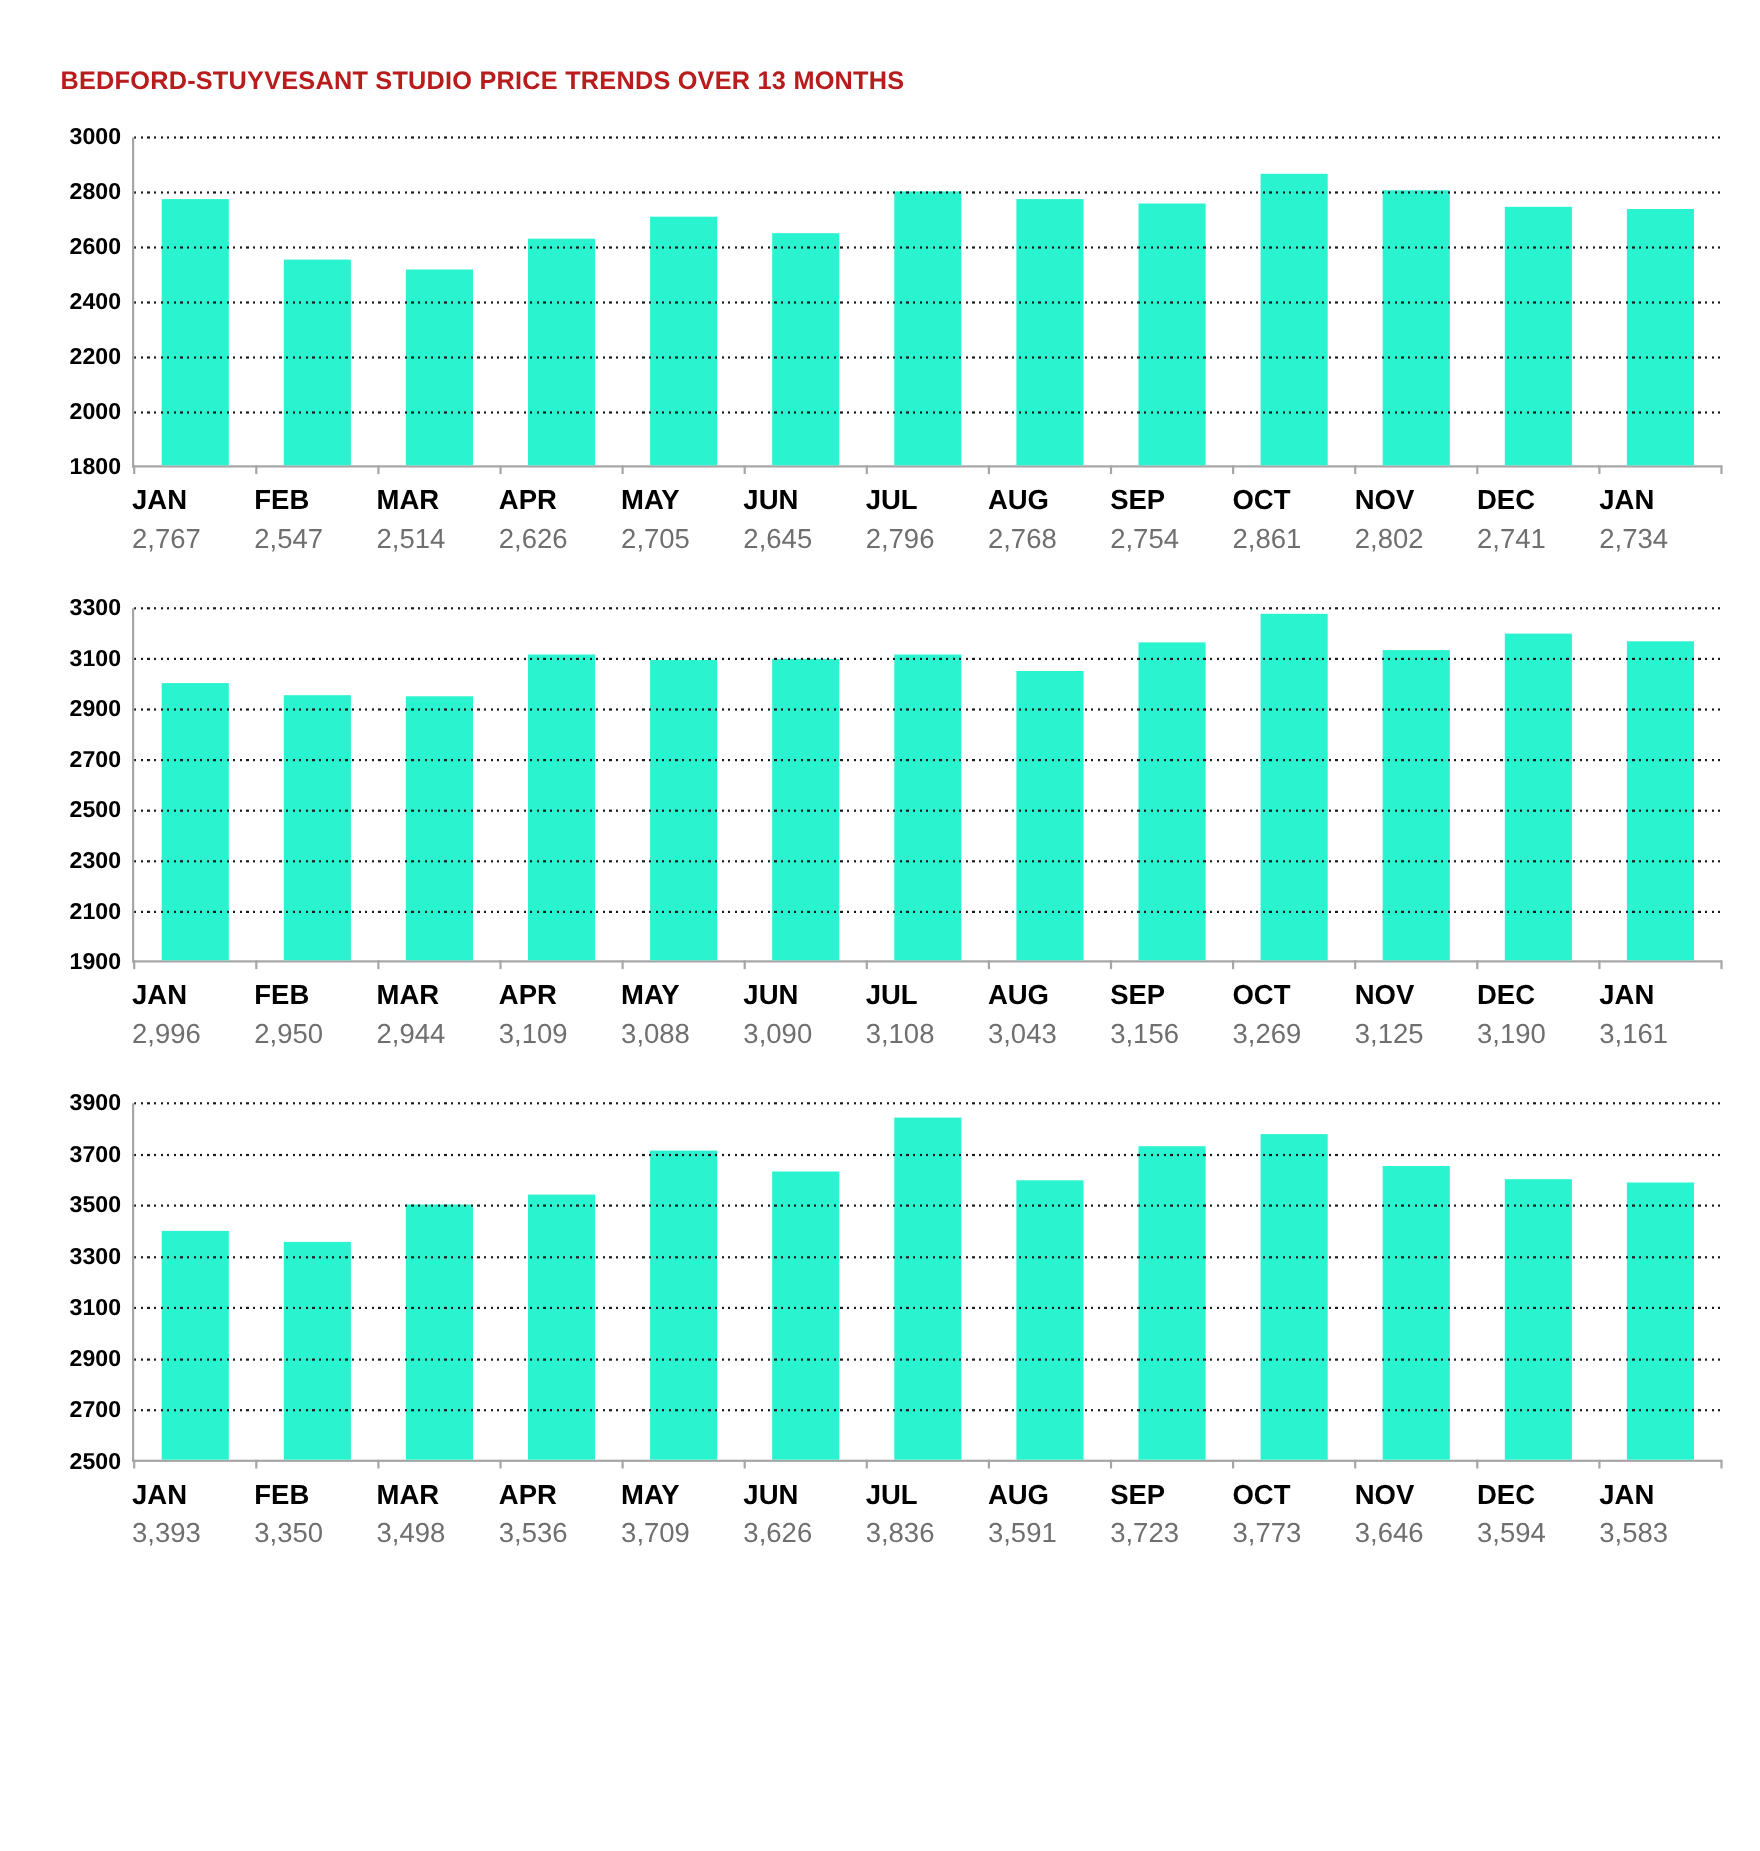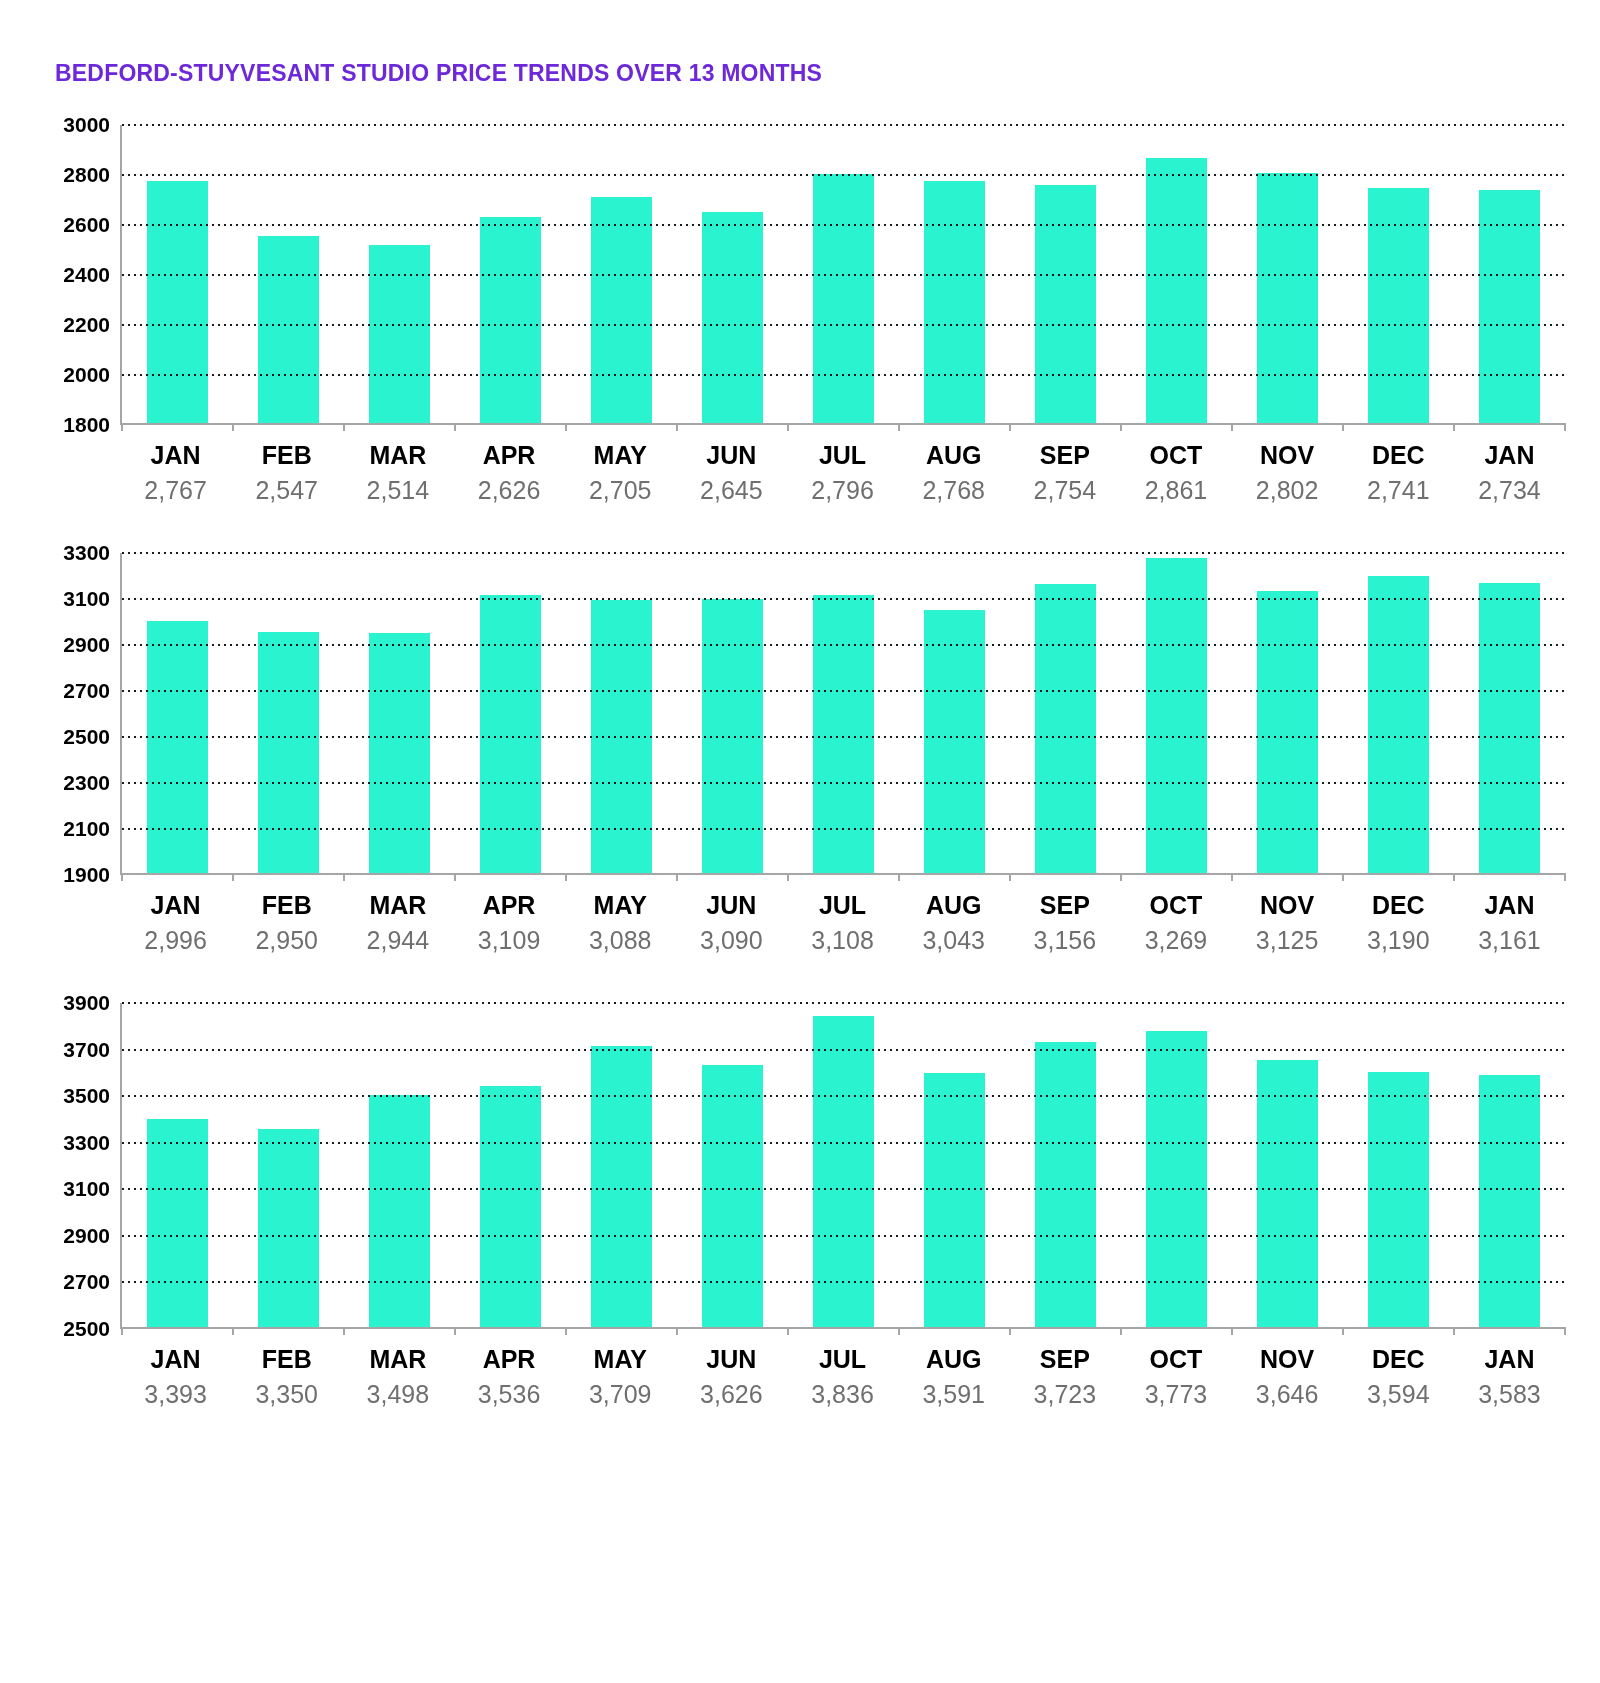--- a/index.html
+++ b/index.html
@@ -8,21 +8,21 @@
     width: 1600px;
     height: 1683px;
     font-family: "Liberation Sans", sans-serif;
     padding: 60px 35px 20px 30px;
     overflow: hidden;
   }
   .chart { margin-bottom: 48px; }
   .chart-title {
     font-size: 23px;
     font-weight: bold;
-    color: #6d28d9;
+    color: #b91c1c;
     letter-spacing: 0.2px;
     margin: 0 0 38px 25px;
   }
   .chart-body {
     display: grid;
     grid-template-columns: 80px 1fr;
     column-gap: 10px;
   }
   .ylabels { position: relative; }
   .ylabel {
@@ -67,21 +67,21 @@
     height: 8px;
     background: #a6a6a6;
     transform: translateX(-1px);
   }
   .xaxis {
     display: flex;
     margin-top: 16px;
   }
   .xcell {
     flex: 1 1 0;
-    text-align: center;
+    text-align: left;
   }
   .month {
     font-size: 25px;
     font-weight: bold;
     color: #000;
   }
   .xvalue {
     font-size: 25px;
     color: var(--value-color, #6f6f6f);
     margin-top: 6px;

